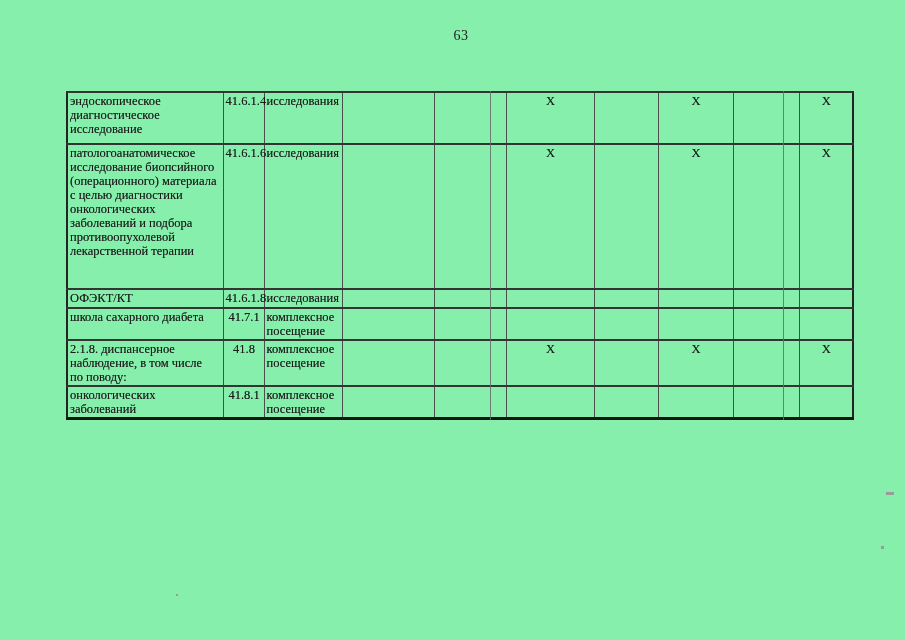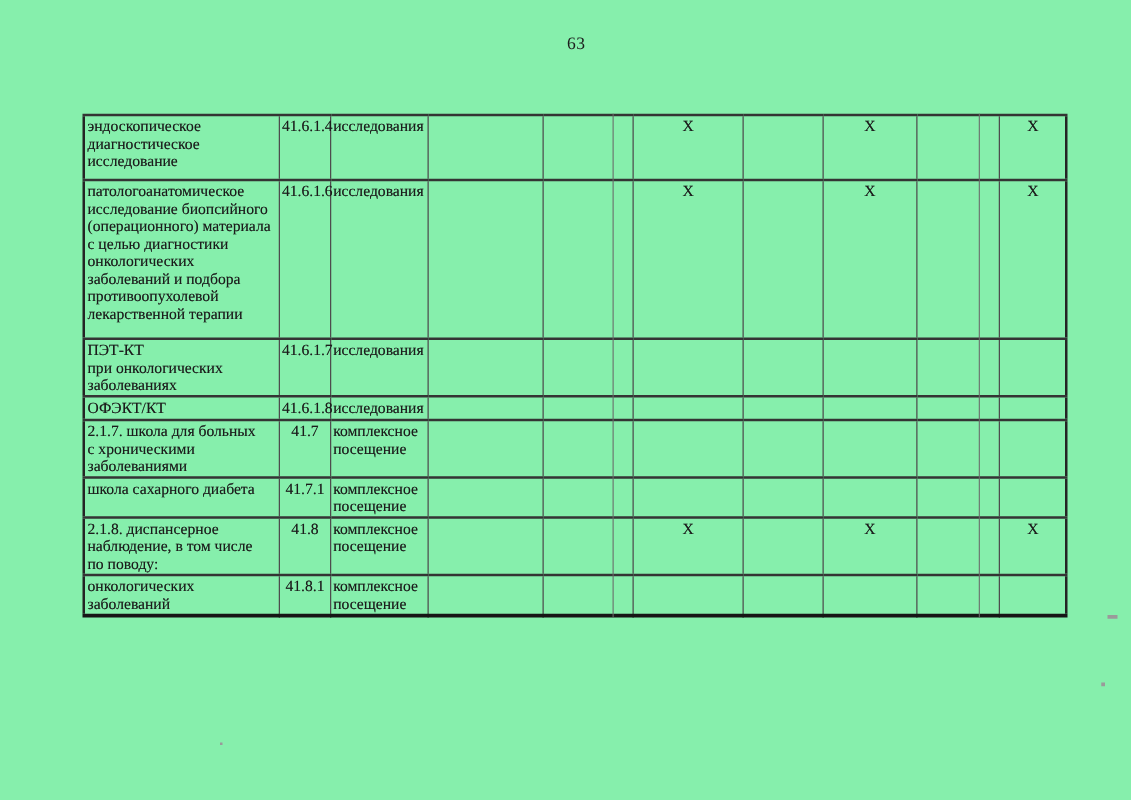--- a/index.html
+++ b/index.html
@@ -95,72 +95,43 @@
           <td class="c-code">41.6.1.4</td>
           <td class="c-unit">исследования</td>
           <td class="c-mark"></td>
           <td class="c-mark"></td>
           <td class="c-mark">X</td>
           <td class="c-mark"></td>
           <td class="c-mark">X</td>
           <td class="c-mark"></td>
           <td class="c-mark">X</td>
         </tr>
-        <tr style="height:127px">
+        <tr style="height:145px">
           <td class="c-name">патологоанатомическое
 исследование биопсийного
 (операционного) материала
 с целью диагностики
 онкологических
 заболеваний и подбора
 противоопухолевой
 лекарственной терапии</td>
           <td class="c-code">41.6.1.6</td>
           <td class="c-unit">исследования</td>
           <td class="c-mark"></td>
           <td class="c-mark"></td>
           <td class="c-mark">X</td>
           <td class="c-mark"></td>
           <td class="c-mark">X</td>
           <td class="c-mark"></td>
           <td class="c-mark">X</td>
         </tr>
-        <tr style="height:46px">
-          <td class="c-name">ПЭТ-КТ
-при онкологических
-заболеваниях</td>
-          <td class="c-code">41.6.1.7</td>
-          <td class="c-unit">исследования</td>
-          <td class="c-mark"></td>
-          <td class="c-mark"></td>
-          <td class="c-mark"></td>
-          <td class="c-mark"></td>
-          <td class="c-mark"></td>
-          <td class="c-mark"></td>
-          <td class="c-mark"></td>
-        </tr>
         <tr style="height:19px">
           <td class="c-name">ОФЭКТ/КТ</td>
           <td class="c-code">41.6.1.8</td>
           <td class="c-unit">исследования</td>
-          <td class="c-mark"></td>
-          <td class="c-mark"></td>
-          <td class="c-mark"></td>
-          <td class="c-mark"></td>
-          <td class="c-mark"></td>
-          <td class="c-mark"></td>
-          <td class="c-mark"></td>
-        </tr>
-        <tr style="height:45px">
-          <td class="c-name">2.1.7. школа для больных
-с хроническими
-заболеваниями</td>
-          <td class="c-code">41.7</td>
-          <td class="c-unit">комплексное
-посещение</td>
           <td class="c-mark"></td>
           <td class="c-mark"></td>
           <td class="c-mark"></td>
           <td class="c-mark"></td>
           <td class="c-mark"></td>
           <td class="c-mark"></td>
           <td class="c-mark"></td>
         </tr>
         <tr style="height:29px">
           <td class="c-name">школа сахарного диабета</td>

